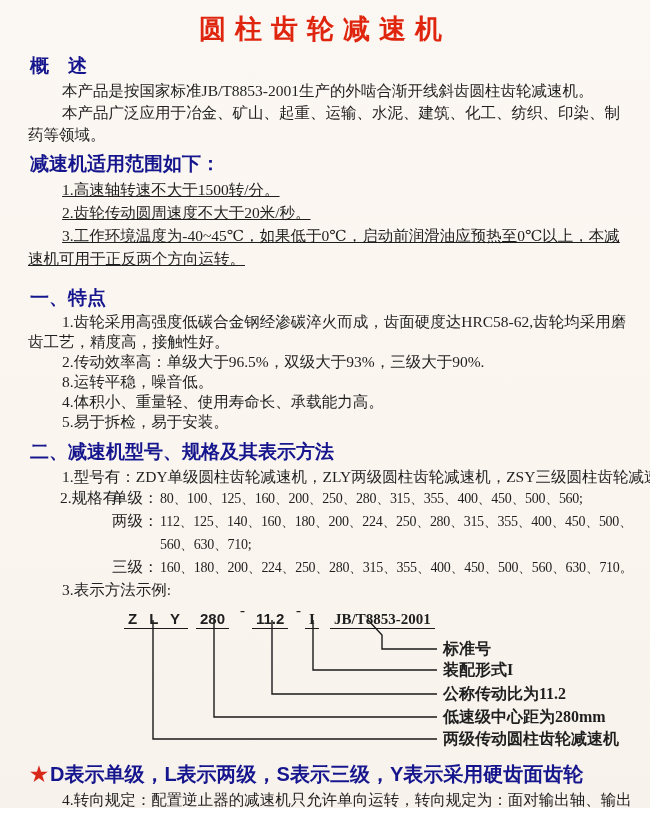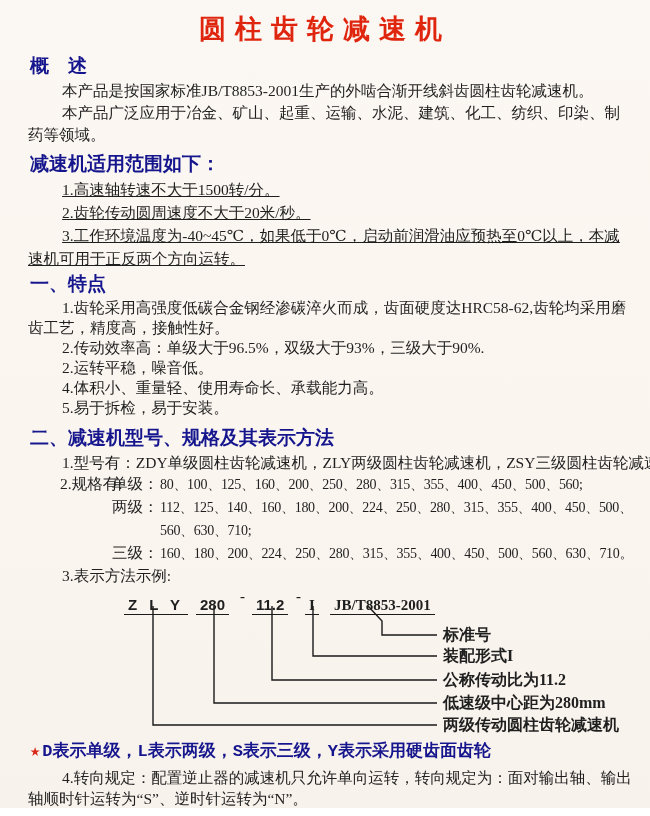--- a/index.html
+++ b/index.html
@@ -23,21 +23,21 @@
   }
   .sec-h {
     color:#15158d;
     font-family:"Liberation Sans","DejaVu Sans",sans-serif;
     font-weight:bold;
     font-size:19px;
     margin:8px 0 2px 30px;
     line-height:24px;
   }
   .sec-h.tight { margin-top:6px; }
-  .sec-h.feat-h { margin-top:2px; }
+  .sec-h.feat-h { margin-top:16px; }
   .sec-h.models-h { margin-top:8px; }
   .para, .item {
     margin:0 16px 0 28px;
     text-indent:2.2em;
     line-height:22px;
   }
   .scope .item { line-height:23px;text-decoration:underline; }
   .feat .item { line-height:20px; }
   .models .item { line-height:21px; white-space:nowrap; }
   .spec-block { margin-left:28px; }
@@ -59,24 +59,24 @@
   }
   .code-seg.serif { font-family:"Liberation Serif","DejaVu Serif",serif; }
   .code-dash { position:absolute; top:0; font-weight:bold; font-size:15px; line-height:16px; }
   .diagram svg { position:absolute; left:0; top:0; }
   .dg-label {
     position:absolute; left:443px;
     font-size:16px; font-weight:600;
     line-height:20px; white-space:nowrap;
   }
   .footnote {
-    margin:4px 0 0 30px;
-    font-family:Liberation Mono, monospace;
+    margin:12px 0 0 30px;
+    font-family:Liberation Sans, sans-serif;
     font-weight:bold;
-    font-size:17px;
+    font-size:20px;
     color:#15158d;
     line-height:20px;
   }
   .footnote .star { color:#d8281a; margin-right:2px; }
   .rotation {
     margin:5px 16px 0 28px;
     text-indent:2.2em;
     line-height:21px;
   }
 </style>
@@ -97,21 +97,21 @@
     <div class="sec-h tight">减速机适用范围如下：</div>
     <p class="item">1.高速轴转速不大于1500转/分。</p>
     <p class="item">2.齿轮传动圆周速度不大于20米/秒。</p>
     <p class="item">3.工作环境温度为-40~45℃，如果低于0℃，启动前润滑油应预热至0℃以上，本减速机可用于正反两个方向运转。</p>
   </div>
 
   <div class="feat">
     <div class="sec-h feat-h">一、特点</div>
     <p class="item">1.齿轮采用高强度低碳合金钢经渗碳淬火而成，齿面硬度达HRC58-62,齿轮均采用磨齿工艺，精度高，接触性好。</p>
     <p class="item">2.传动效率高：单级大于96.5%，双级大于93%，三级大于90%.</p>
-    <p class="item">2.运转平稳，噪音低。</p>
+    <p class="item">8.运转平稳，噪音低。</p>
     <p class="item">4.体积小、重量轻、使用寿命长、承载能力高。</p>
     <p class="item">5.易于拆检，易于安装。</p>
   </div>
 
   <div class="models">
     <div class="sec-h models-h">二、减速机型号、规格及其表示方法</div>
     <p class="item">1.型号有：ZDY单级圆柱齿轮减速机，ZLY两级圆柱齿轮减速机，ZSY三级圆柱齿轮减速机。</p>
     <div class="spec-block">
       <div class="spec-row">
         <span class="spec-prefix">2.规格有:</span>

